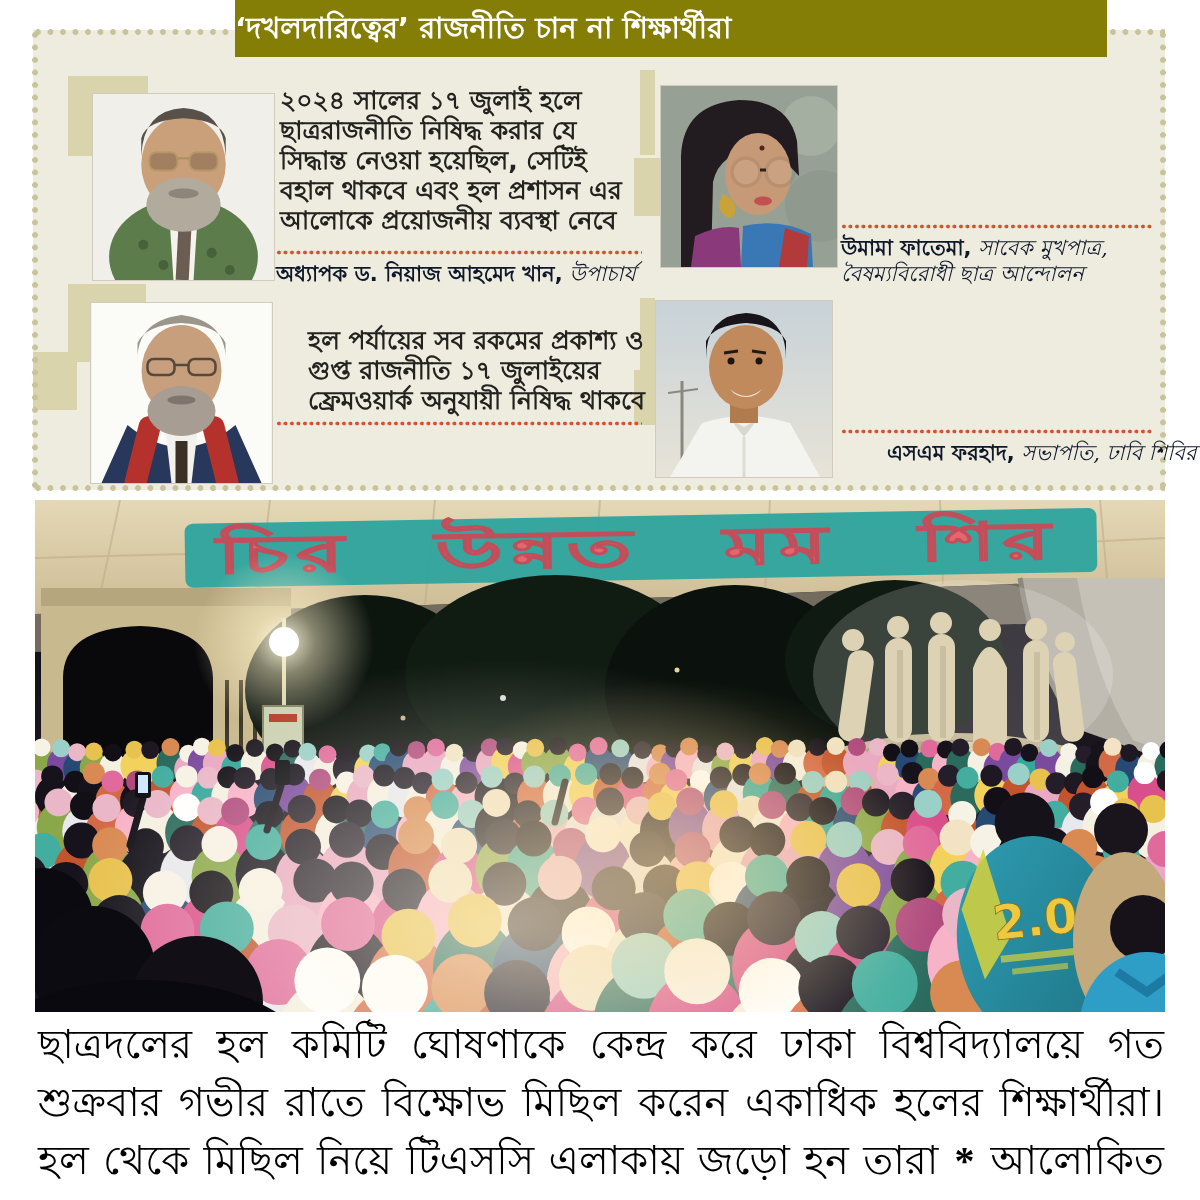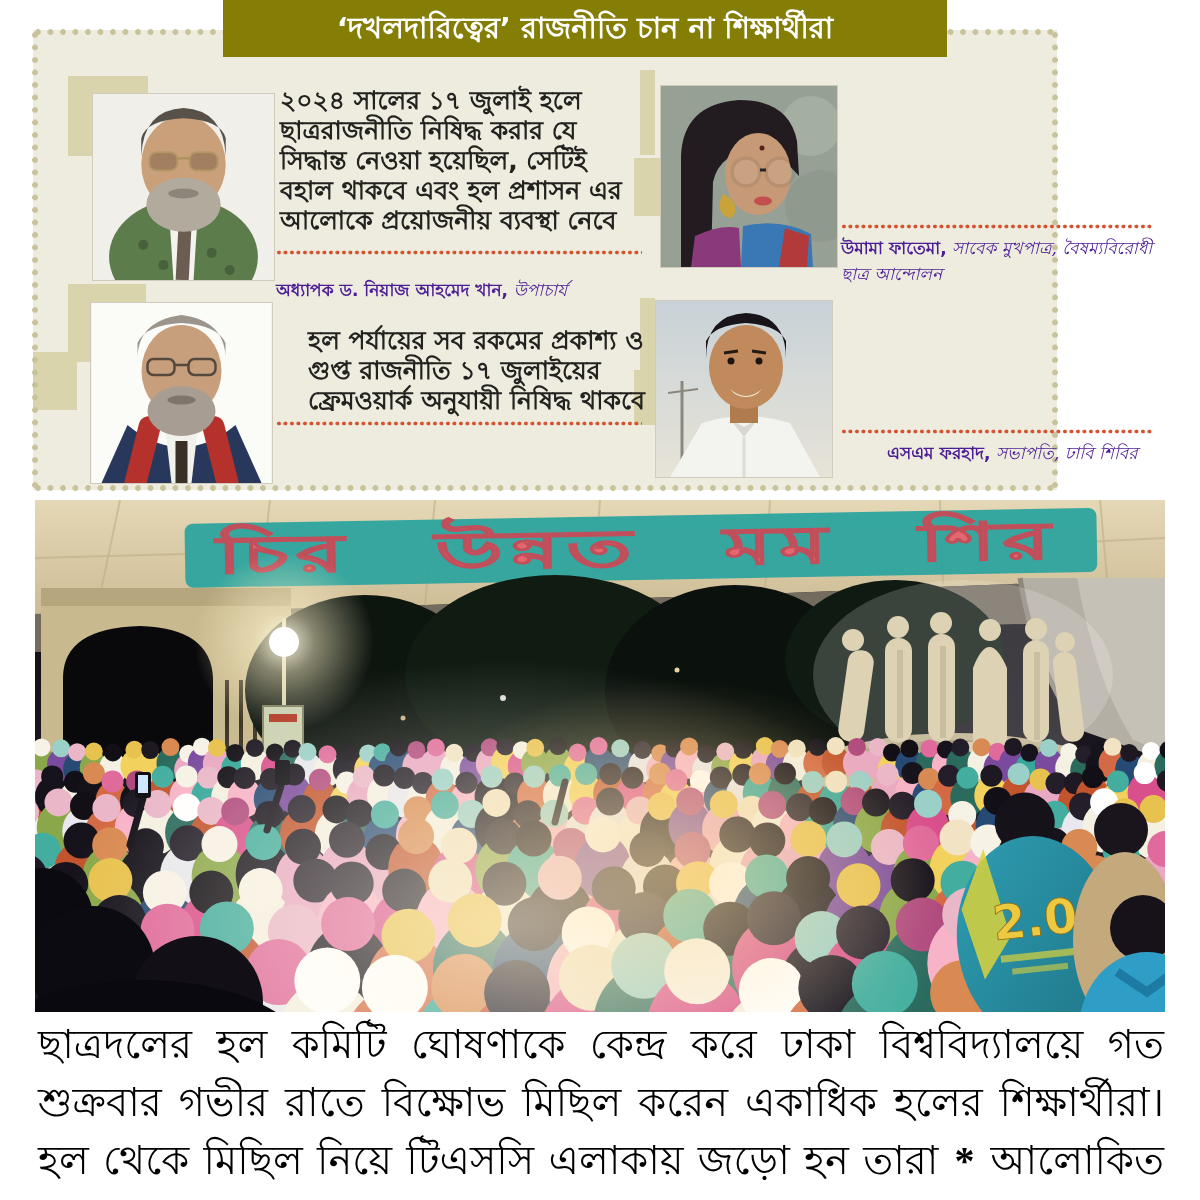--- a/index.html
+++ b/index.html
@@ -4,46 +4,46 @@
 <style>
   html,body{margin:0;padding:0;}
   body{
     width:1200px;height:1200px;position:relative;background:#ffffff;
     font-family:"DejaVu Sans","Liberation Sans",sans-serif;
     -webkit-font-smoothing:antialiased;
   }
   .page{position:absolute;inset:0;overflow:hidden;}
 
   
-  .panel{position:absolute;left:33px;top:30px;width:1024px;height:460px;background:#edecdf;}
+  .panel{position:absolute;left:33px;top:30px;width:1132px;height:460px;background:#edecdf;}
   .dots{position:absolute;z-index:2;}
   .dots-h{height:10px;left:0;right:0;
     background-image:radial-gradient(circle at 5px 5px,#c8c39a 2.6px,rgba(0,0,0,0) 3.2px);
     background-size:12.5px 10px;background-repeat:repeat-x;}
   .dots-v{width:10px;top:0;bottom:0;
     background-image:radial-gradient(circle at 5px 5px,#c8c39a 2.6px,rgba(0,0,0,0) 3.2px);
     background-size:10px 12.5px;background-repeat:repeat-y;}
   .dots-top{top:-3px;} .dots-bottom{bottom:-3px;} .dots-left{left:-3px;} .dots-right{right:-3px;}
 
   .masthead{
-    position:absolute;left:223px;top:0;width:724px;height:57px;z-index:6;
+    position:absolute;left:235px;top:0;width:872px;height:57px;z-index:6;
     background:#857e06;color:#ffffff;font-weight:bold;font-size:29px;
-    text-align:center;line-height:57px;white-space:nowrap;overflow:hidden;
+    line-height:57px;white-space:nowrap;overflow:hidden;
   }
 
   .deco{position:absolute;background:#d9d4ab;z-index:1;}
 
   .photo{position:absolute;z-index:3;border:1px solid #d0cbbc;background:#e9e7e1;overflow:hidden;margin:0;}
   .photo svg{display:block;width:100%;height:100%;}
 
   .quote{position:absolute;margin:0;font-size:25px;line-height:30px;font-weight:700;color:#24221f;z-index:3;}
   .divider{position:absolute;height:7px;z-index:3;
     background-image:radial-gradient(circle at 3px 3.5px,#d4512e 1.7px,rgba(0,0,0,0) 2.2px);
     background-size:6.5px 7px;background-repeat:repeat-x;}
-  .attr{position:absolute;margin:0;font-size:17px;line-height:26px;color:#4c1d95;z-index:3;}
+  .attr{position:absolute;margin:0;font-size:21px;line-height:26px;color:#0f172a;z-index:3;}
   .attr .nm{font-weight:800;}
   .attr .rl{font-style:italic;font-family:"DejaVu Serif","Liberation Serif",serif;}
 
   
   .mainphoto{position:absolute;left:35px;top:500px;width:1130px;height:512px;margin:0;background:#0e0c12;}
   .mainphoto svg{display:block;width:100%;height:100%;}
 
   
   .caption{
     position:absolute;left:38px;top:1016px;width:1126px;margin:0;
@@ -86,21 +86,21 @@
         <path d="M48 62 Q50 16 90 14 Q130 16 132 62 L132 44 Q128 26 90 24 Q52 26 48 44 Z" fill="#57514a"></path>
         <rect x="56" y="58" width="28" height="18" rx="7" fill="#8a6a52" opacity="0.6" stroke="#a89158" stroke-width="2"></rect>
         <rect x="96" y="58" width="28" height="18" rx="7" fill="#8a6a52" opacity="0.6" stroke="#a89158" stroke-width="2"></rect>
         <line x1="84" y1="64" x2="96" y2="64" stroke="#a89158" stroke-width="2"></line>
         <ellipse cx="90" cy="110" rx="37" ry="27" fill="#b3aa9e"></ellipse>
         <ellipse cx="90" cy="99" rx="15" ry="5" fill="#8d847a"></ellipse>
       </svg>
     </figure>
     <p class="quote" style="left:247px;top:56px;width:362px;">২০২৪ সালের ১৭ জুলাই হলে ছাত্ররাজনীতি নিষিদ্ধ করার যে সিদ্ধান্ত নেওয়া হয়েছিল, সেটিই বহাল থাকবে এবং হল প্রশাসন এর আলোকে প্রয়োজনীয় ব্যবস্থা নেবে</p>
     <div class="divider" style="left:243px;top:219px;width:366px;"></div>
-    <p class="attr" style="left:243px;top:247px;width:380px;">
+    <p class="attr" style="left:243px;top:231px;width:380px;">
       <span class="nm">অধ্যাপক ড. নিয়াজ আহমেদ খান,</span>
       <span class="rl">উপাচার্য</span>
     </p>
 
     <figure class="photo" style="left:627px;top:55px;width:176px;height:181px;">
       <svg viewBox="0 0 176 181">
         <rect width="176" height="181" fill="#97a095"></rect>
         <circle cx="150" cy="40" r="30" fill="#aab3a6" opacity="0.7"></circle>
         <circle cx="160" cy="120" r="36" fill="#8d978b" opacity="0.8"></circle>
         <path d="M20 181 L20 70 Q22 18 78 14 Q128 14 136 55 L138 90 Q120 70 108 66 Q60 60 52 96 L50 181 Z" fill="#221c20"></path>

